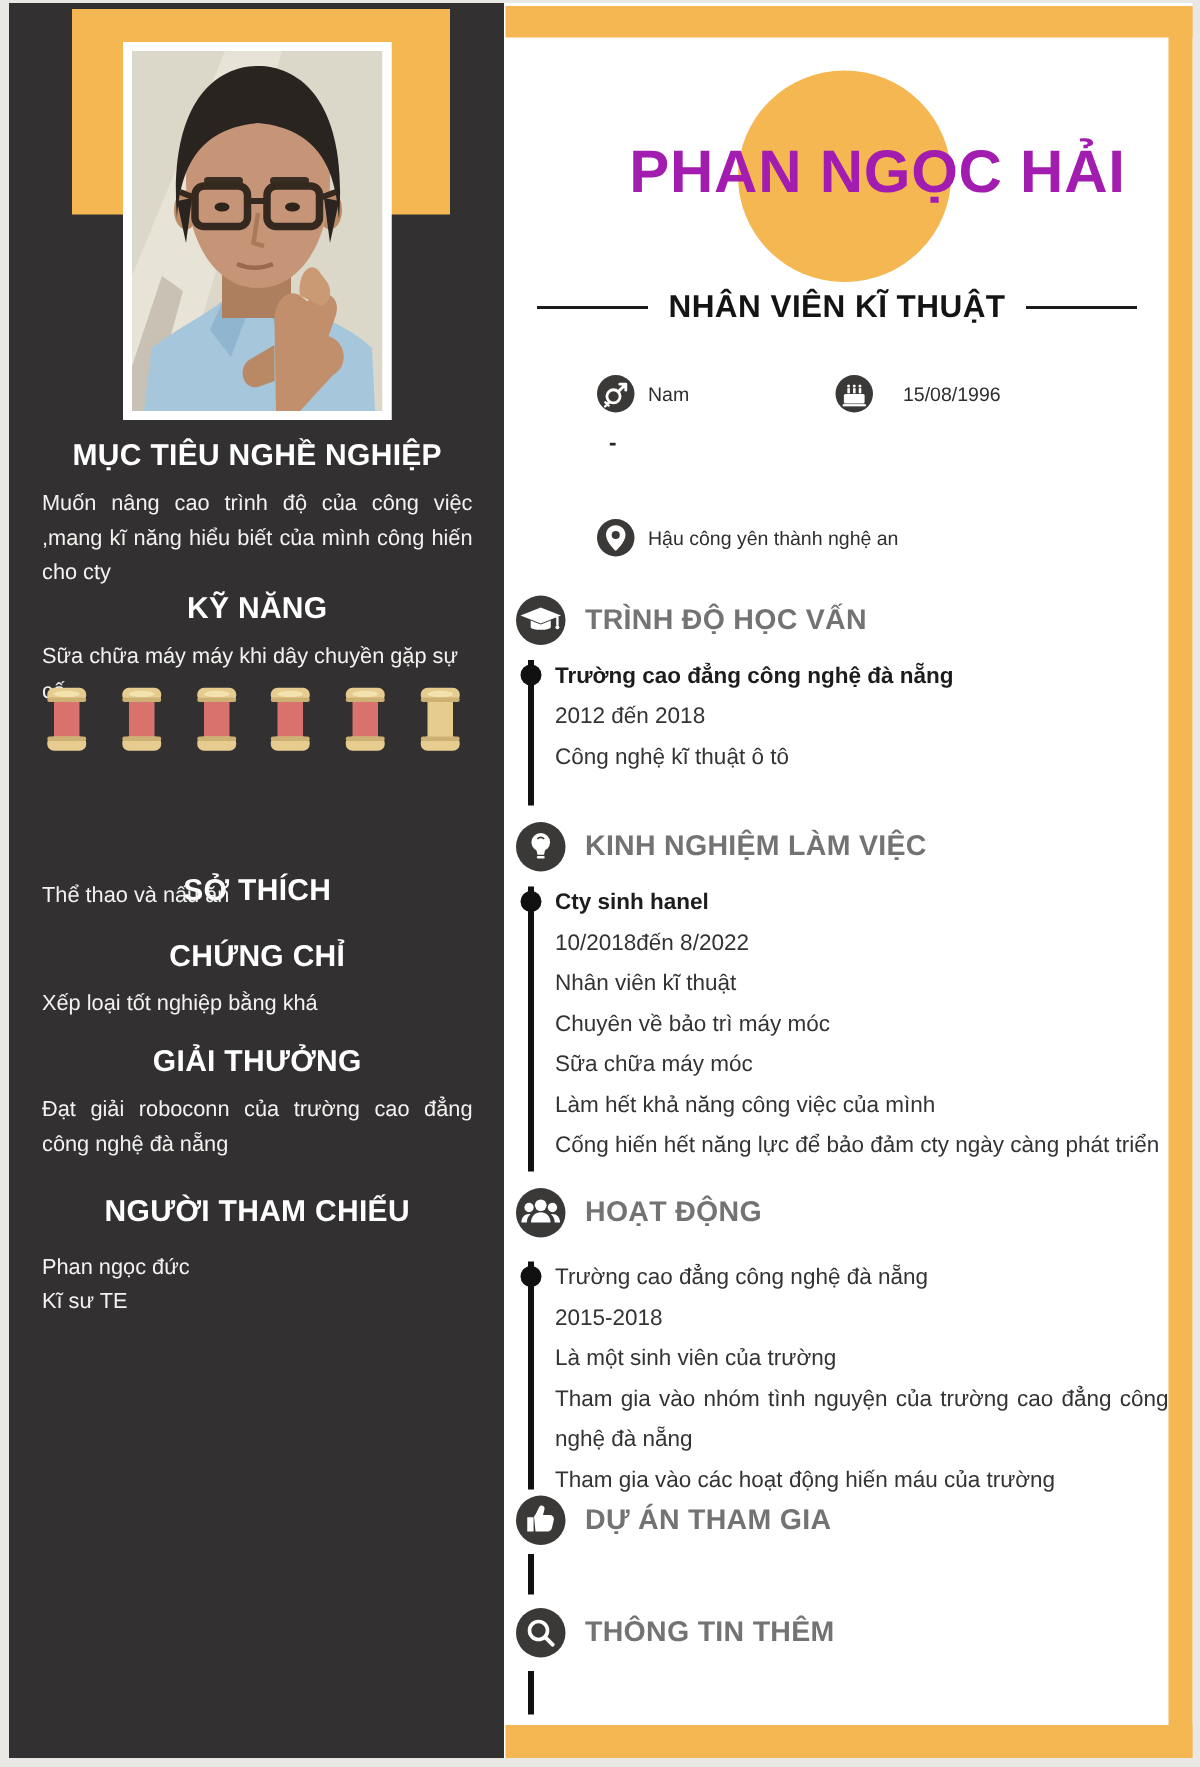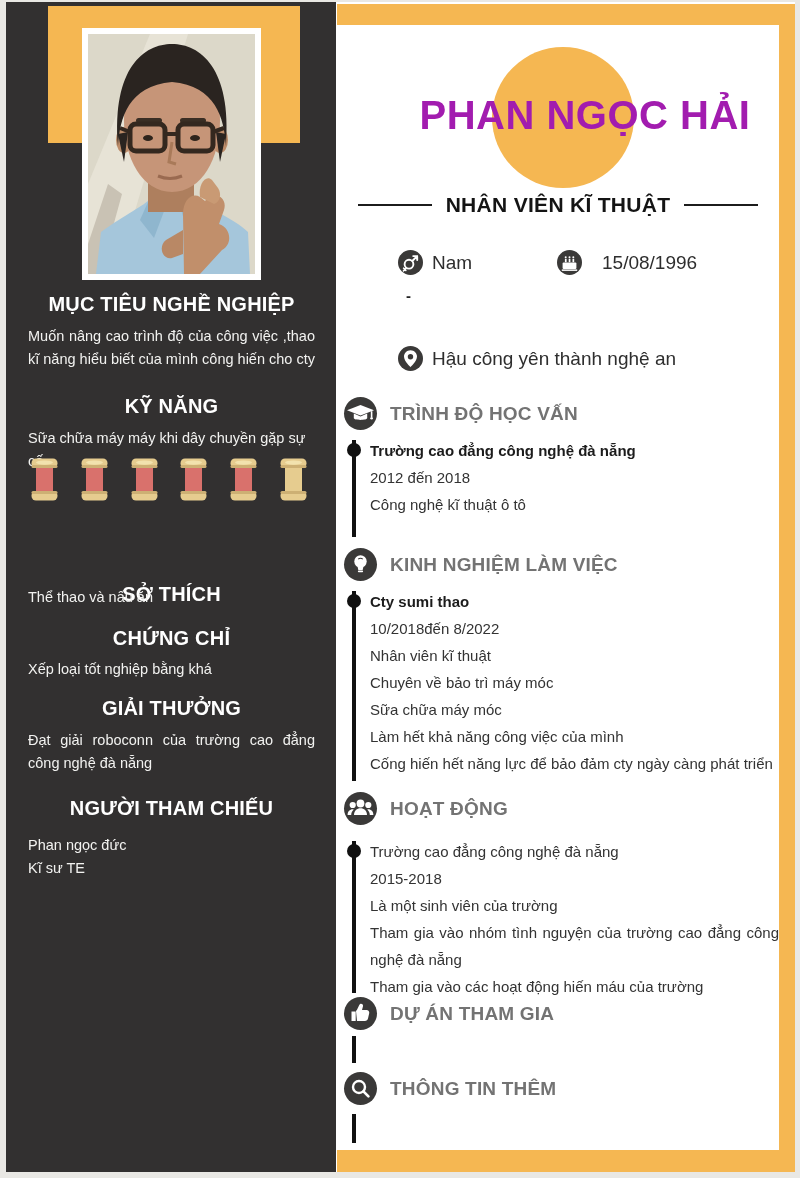--- a/index.html
+++ b/index.html
@@ -19,21 +19,21 @@
   .photo-frame svg{display:block;width:100%;height:100%;}
 
   
   .name-circle{left:492px;top:47px;width:142px;height:141px;border-radius:50%;background:var(--accent,#F5B752);}
   .cv-name{left:385px;top:92px;width:400px;text-align:center;font-size:40px;font-weight:800;
            color:#a21caf;letter-spacing:.5px;line-height:46px;white-space:nowrap;}
   .subtitle-row{left:358px;top:193px;width:400px;display:flex;align-items:center;gap:14px;}
   .subtitle-row .rule{flex:1;height:2px;background:#1c1c1c;}
   .subtitle{font-size:21px;font-weight:800;color:#141414;white-space:nowrap;letter-spacing:.3px;}
 
-  .info-item{display:flex;align-items:center;gap:9px;font-size:19px;color:#2e2e2e;}
+  .info-item{display:flex;align-items:center;gap:9px;font-size:13px;color:#2e2e2e;}
   .info-icon{width:25px;height:25px;border-radius:50%;background:var(--iconbg,#3A3938);
              display:flex;align-items:center;justify-content:center;flex:none;}
   .info-icon svg{width:25px;height:25px;display:block;}
   .dash{font-size:15px;font-weight:700;color:#222;}
 
   
   .sec-header{display:flex;align-items:center;gap:13px;}
   .sec-icon{width:33px;height:33px;border-radius:50%;background:var(--iconbg,#3A3938);
             display:flex;align-items:center;justify-content:center;flex:none;}
   .sec-icon svg{width:33px;height:33px;display:block;}
@@ -182,21 +182,21 @@
         <rect x="13.9" y="22.6" width="5.2" height="1.7" rx="0.8" fill="#fff"></rect>
         <path d="M14.2 11.2 q2.3-2 4.6 0" fill="none" stroke="#3A3938" stroke-width="1.1"></path>
         </svg>
     </span>
     <span class="sec-title">KINH NGHIỆM LÀM VIỆC</span>
   </div>
   <div class="entry" style="top:588px;height:196px;">
     <span class="tl-dot"></span>
     <span class="tl-bar" style="top:3px;height:190px;"></span>
     <div class="entry-body">
-      <div class="entry-title-bold">Cty sumi thao</div>
+      <div class="entry-title-bold">Cty sinh hanel</div>
       <div>10/2018đến 8/2022</div>
       <div>Nhân viên kĩ thuật</div>
       <div>Chuyên về bảo trì máy móc</div>
       <div>Sữa chữa máy móc</div>
       <div>Làm hết khả năng công việc của mình</div>
       <div>Cống hiến hết năng lực để bảo đảm cty ngày càng phát triển</div>
     </div>
   </div>
 
   <div class="abs sec-header" style="left:344px;top:792px;">
@@ -240,21 +240,21 @@
       <svg viewBox="0 0 33 33">
           <circle cx="15" cy="15" r="6" fill="none" stroke="#fff" stroke-width="2.4"></circle>
         <path d="M19.4 19.4 L24.4 24.4" stroke="#fff" stroke-width="2.7" stroke-linecap="round"></path>
         </svg>
     </span>
     <span class="sec-title">THÔNG TIN THÊM</span>
   </div>
   <div class="abs lone-bar" style="left:352px;top:1114px;height:29px;"></div>
 
   <div class="abs sb sb-title" style="top:293px;">MỤC TIÊU NGHỀ NGHIỆP</div>
-  <div class="abs sb sb-text just" style="top:325px;">Muốn nâng cao trình độ của công việc ,thao kĩ năng hiểu biết của mình công hiến cho cty</div>
+  <div class="abs sb sb-text just" style="top:325px;">Muốn nâng cao trình độ của công việc ,mang kĩ năng hiểu biết của mình công hiến cho cty</div>
 
   <div class="abs sb sb-title" style="top:395px;">KỸ NĂNG</div>
   <div class="abs sb sb-text" style="top:427px;">Sữa chữa máy máy khi dây chuyền gặp sự cố</div>
   <div class="abs spool-row">
       <svg viewBox="0 0 27 43">
   <rect x="5" y="6" width="17" height="31" fill="#D9716C"></rect>
   <rect x="0.5" y="0.5" width="26" height="9.5" rx="4.5" fill="#E6CC8F"></rect>
   <rect x="0.5" y="7" width="26" height="3" rx="1.5" fill="#CDB074"></rect>
   <ellipse cx="13.5" cy="4.6" rx="8.5" ry="2.1" fill="#F2E2AE"></ellipse>
   <rect x="0.5" y="33" width="26" height="9.5" rx="4.5" fill="#E6CC8F"></rect>

